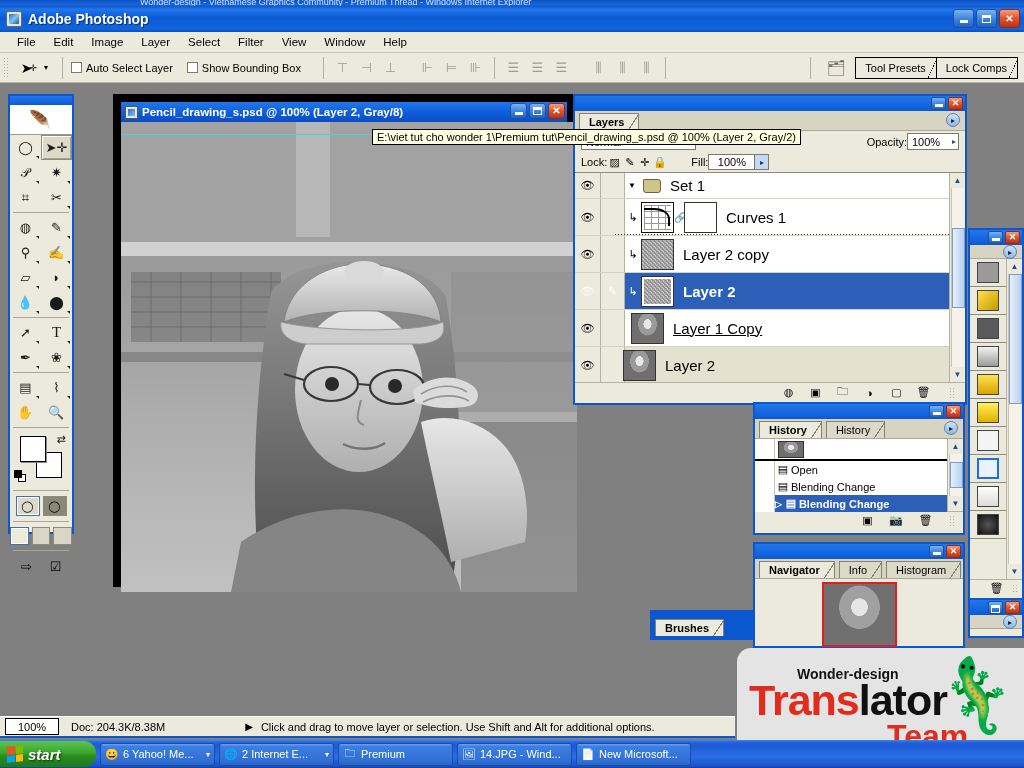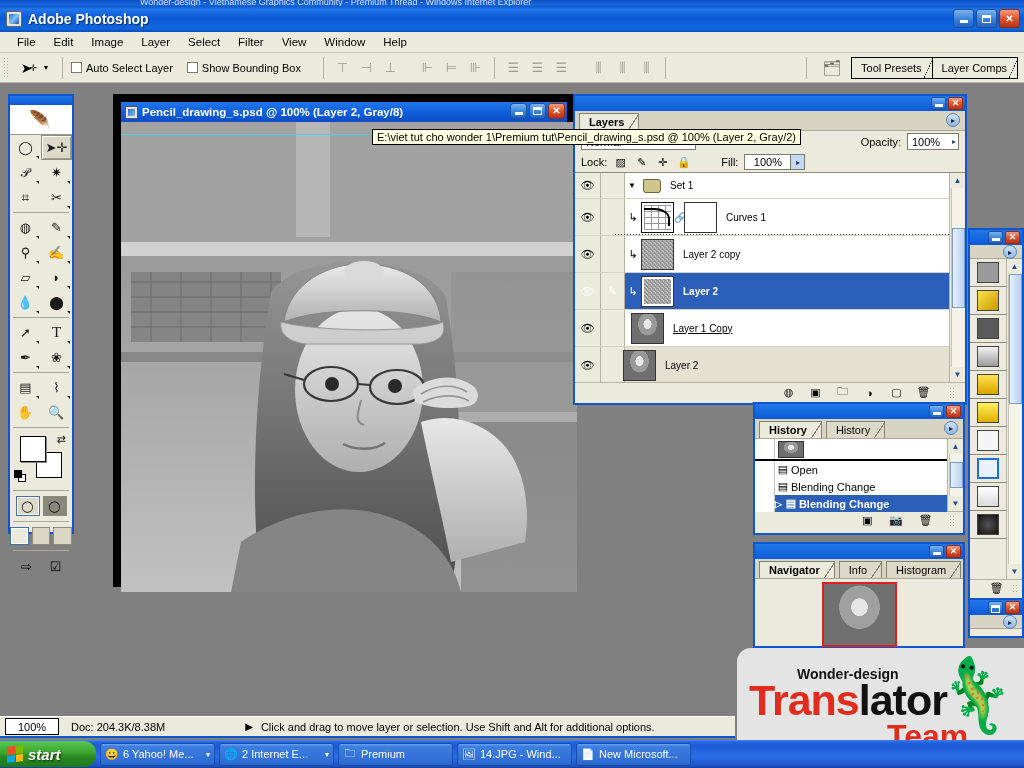--- a/index.html
+++ b/index.html
@@ -189,21 +189,21 @@
     padding:2px 14px 2px 9px; font-size:11px; font-weight:bold; margin-left:4px;
     position:relative; z-index:2;
   }
   .pal-tab:after{ content:""; position:absolute; right:-1px; top:-1px; width:11px; height:calc(100% + 1px);
     background:linear-gradient(to bottom right, transparent 49%, #85836f 49%, #85836f 55%, transparent 55%); }
   .pal-tab.inactive { background:#dcd9c8; font-weight:normal; }
   .pal-menu-btn { position:absolute; right:5px; top:2px; width:14px;height:14px;
     border-radius:50%; background:linear-gradient(180deg,#cfe3f8,#8fb8e6);
     border:1px solid #5f7fa8; display:flex;align-items:center;justify-content:center;
     font-size:8px; color:#123; }
-  .pal-row { display:flex; align-items:center; height:20px; padding:0 6px; gap:6px; font-size:11px; }
+  .pal-row { display:flex; align-items:center; height:20px; padding:0 6px; gap:0; font-size:11px; }
   #layers-blendrow { height:21px; }
   .blend-select { width:115px; height:17px; background:#fff; border:1px solid #7c7a68;
     display:flex;align-items:center; padding-left:4px; font-size:11px; }
   .spin { width:52px;height:17px;background:#fff;border:1px solid #7c7a68;
     display:flex;align-items:center;padding-left:4px;font-size:11px; position:relative;}
   .spin .arr{ position:absolute; right:2px; top:3px; font-size:8px; color:#2a4a8a;}
   .lock-ico { width:15px;height:15px; display:flex;align-items:center;justify-content:center; font-size:11px; }
   .fill-box { width:47px;height:16px;background:#fff;border:1px solid #7c7a68;
     display:flex;align-items:center;justify-content:center;font-size:11px; }
   .fill-arrow{ width:14px;height:16px; background:#c3d9f4; border:1px solid #7c7a68; border-left:none;
@@ -231,21 +231,21 @@
      linear-gradient(#999 1px,transparent 1px),linear-gradient(90deg,#999 1px,transparent 1px);
      background-size:7px 6px;}
   .thumb.curves .c{position:absolute;left:2px;bottom:6px;width:26px;height:18px;
      border-bottom:2px solid #000; border-right:2px solid #000; border-radius:0 0 60% 0; transform:scaleY(-1);}
   .thumb.white { background:#fff; }
   .thumb.photo { background:
       radial-gradient(ellipse at 50% 35%, #e8e8e8 0 18%, #9a9a9a 19% 42%, #6f6f6f 43% 100%),
       linear-gradient(180deg,#bdbdbd,#6a6a6a); }
   .thumb.sel-outline { outline:2px solid #fff; outline-offset:-3px; }
   .mask-link { width:10px; text-align:center; font-size:10px; color:#333; }
-  .layer-name { margin-left:9px; font-size:10px; }
+  .layer-name { margin-left:9px; font-size:15px; }
   .layer-row.selected .layer-name { font-weight:bold; }
   .layer-name.underline { text-decoration:underline; }
   .folder-ico { width:18px;height:14px; background:#cfc48a; border:1px solid #6d6440;
     border-radius:1px 3px 3px 3px; margin-left:4px; }
   .disclosure { width:14px; text-align:center; font-size:8px; }
   .dotted-sep { position:absolute; left:40px; right:0; bottom:0; height:1px;
     background-image: linear-gradient(90deg,#333 50%,transparent 50%); background-size:3px 1px; }
   .pal-scroll { width:16px; background:#eceadd; border-left:1px solid #b5b2a1;
     display:flex; flex-direction:column; align-items:center; }
   .scr-arrow { width:14px;height:15px; display:flex;align-items:center;justify-content:center;
@@ -419,21 +419,21 @@
       <div class="align-ico">⫼</div>
       <div class="align-ico">⫼</div>
     </div>
     <div class="opt-sep"></div>
 
     <div id="optbar-right">
       <div class="opt-sep" style="margin-right:12px"></div>
       <div class="palette-dock-icon">🗂</div>
       <div id="palette-well">
         <div class="well-tab">Tool Presets</div>
-        <div class="well-tab">Layer Comps</div>
+        <div class="well-tab">Lock Comps</div>
       </div>
     </div>
   </div>
 
   <div class="abs" id="toolbox">
     <div id="tb-titlestrip"></div>
     <div id="tb-logo">🪶</div>
     <div class="tb-grid">
       <div class="tb-cell">◯<span class="tri"></span></div>
       <div class="tb-cell sel">➤✛</div>
@@ -756,20 +756,23 @@
       <div class="pal-tab">Navigator</div>
       <div class="pal-tab inactive">Info</div>
       <div class="pal-tab inactive">Histogram</div>
       <div class="pal-menu-btn">▸</div>
     </div>
     <div id="nav-body">
       <div id="nav-thumb"></div>
     </div>
   </div>
 
+  <div class="abs" id="brushes-tab-strip">
+    <div class="pal-tab">Brushes</div>
+  </div>
 
   <div class="abs" id="right-dock-a">
     <div class="pal-titlestrip">
       <div class="winbtns">
         <div class="winbtn">
             <span class="minibar" style="margin-top:3px"></span>
           </div>
         <div class="winbtn close" style="font-size:9px">✕</div>
       </div>
     </div>

